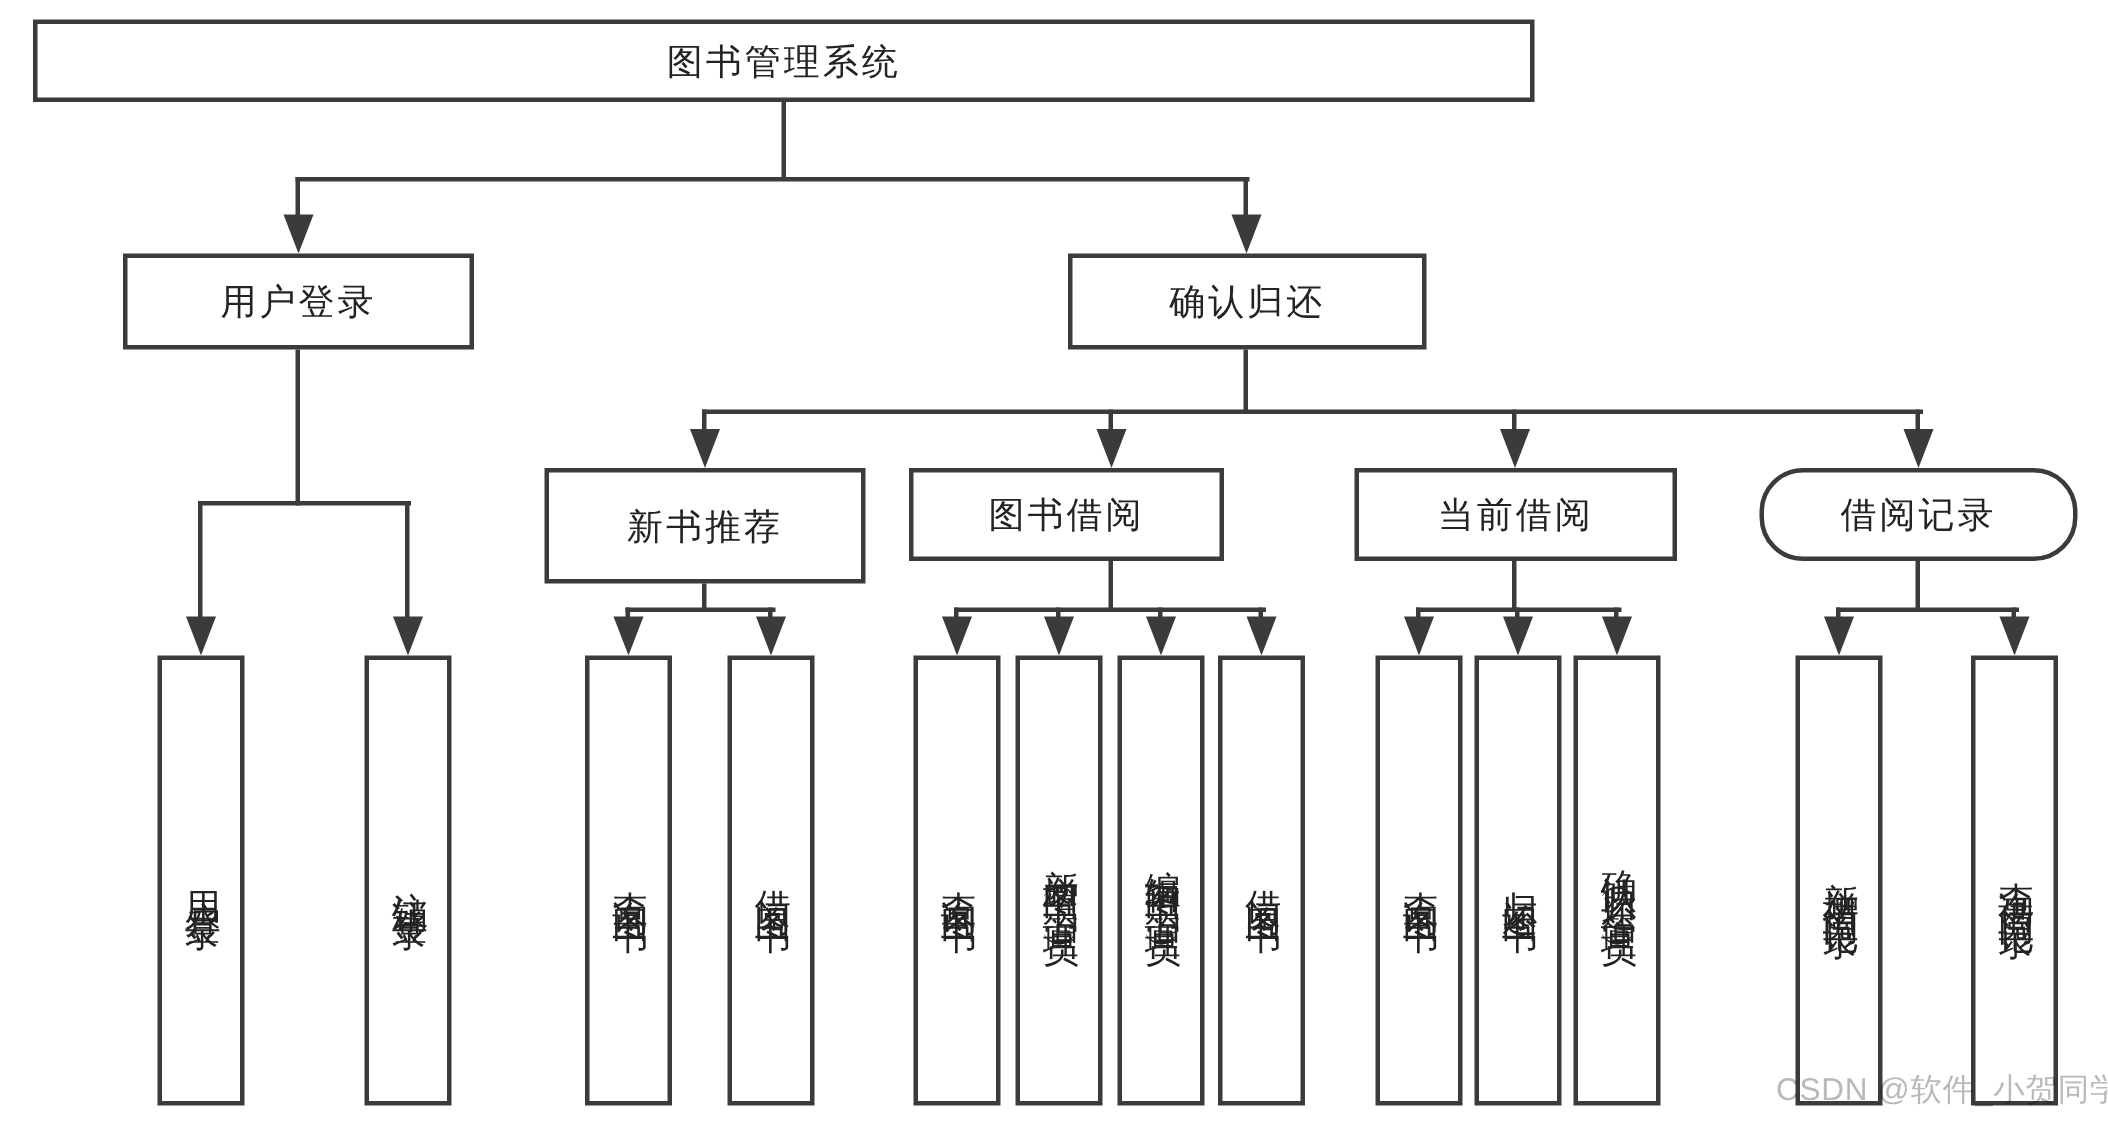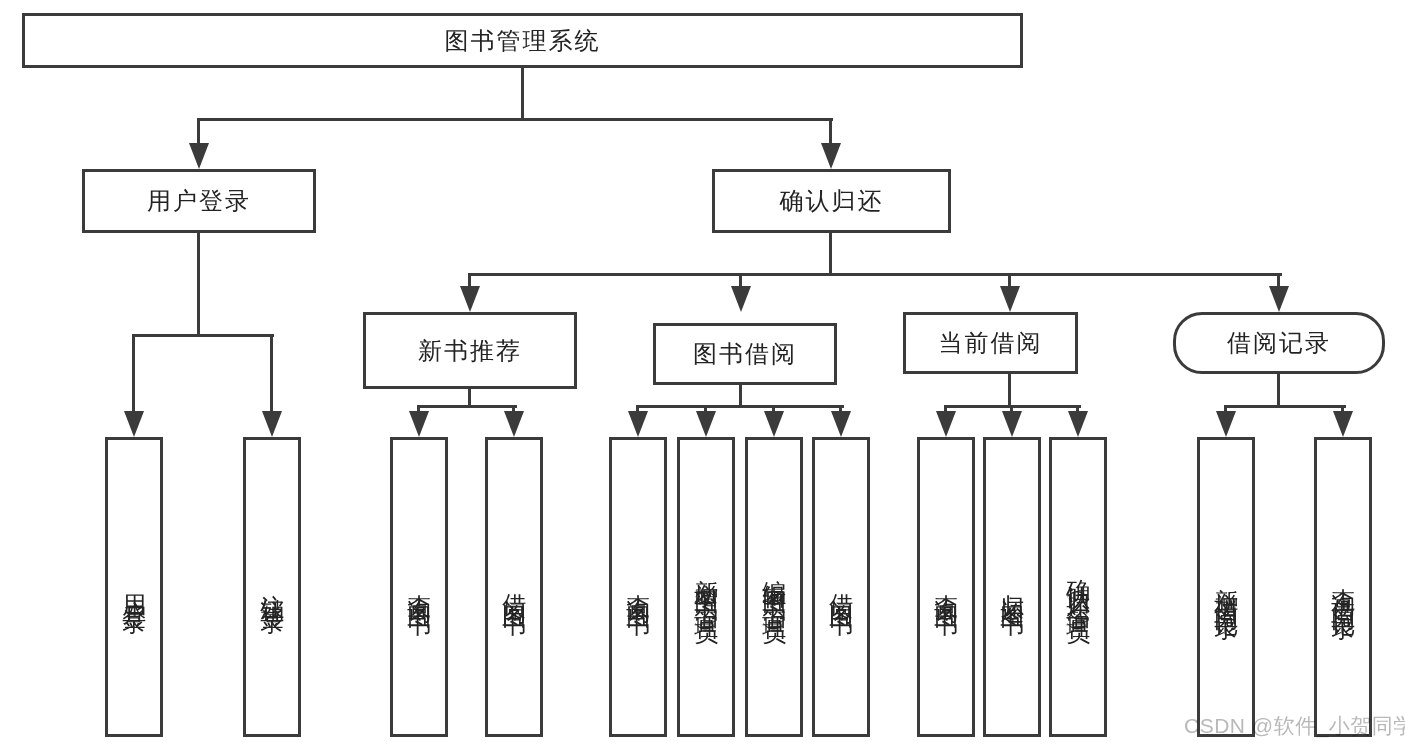--- a/index.html
+++ b/index.html
@@ -81,22 +81,22 @@
   <div class="line" style="left:468px; top:273px; width:3px; height:18px;"></div>
   <div class="arrow" style="left:460px; top:286px;"></div>
   <div class="line" style="left:739px; top:273px; width:3px; height:18px;"></div>
   <div class="arrow" style="left:731px; top:286px;"></div>
   <div class="line" style="left:1008px; top:273px; width:3px; height:18px;"></div>
   <div class="arrow" style="left:1000px; top:286px;"></div>
   <div class="line" style="left:1277px; top:273px; width:3px; height:18px;"></div>
   <div class="arrow" style="left:1269px; top:286px;"></div>
 
   <div class="box hbox" style="left:363px; top:312px; width:214px; height:77px;">新书推荐</div>
-  <div class="box hbox" style="left:653px; top:312px; width:184px; height:62px;margin-top:11px;">图书借阅</div>
-  <div class="box hbox" style="left:903px; top:312px; width:175px; height:62px;">当前借阅</div>
+  <div class="box hbox" style="left:606px; top:312px; width:210px; height:62px;">图书借阅</div>
+  <div class="box hbox" style="left:903px; top:312px; width:215px; height:62px;">当前借阅</div>
   <div class="box hbox" style="left:1173px; top:312px; width:212px; height:62px;border-radius:29px;">借阅记录</div>
 
   <div class="line" style="left:468px; top:374px; width:3px; height:34px;"></div>
   <div class="line" style="left:417px; top:405px; width:100px; height:3px;"></div>
   <div class="line" style="left:417px; top:405px; width:3px; height:12px;"></div>
   <div class="arrow" style="left:409px; top:411px;"></div>
   <div class="line" style="left:512px; top:405px; width:3px; height:12px;"></div>
   <div class="arrow" style="left:504px; top:411px;"></div>
 
   <div class="line" style="left:739px; top:374px; width:3px; height:34px;"></div>

